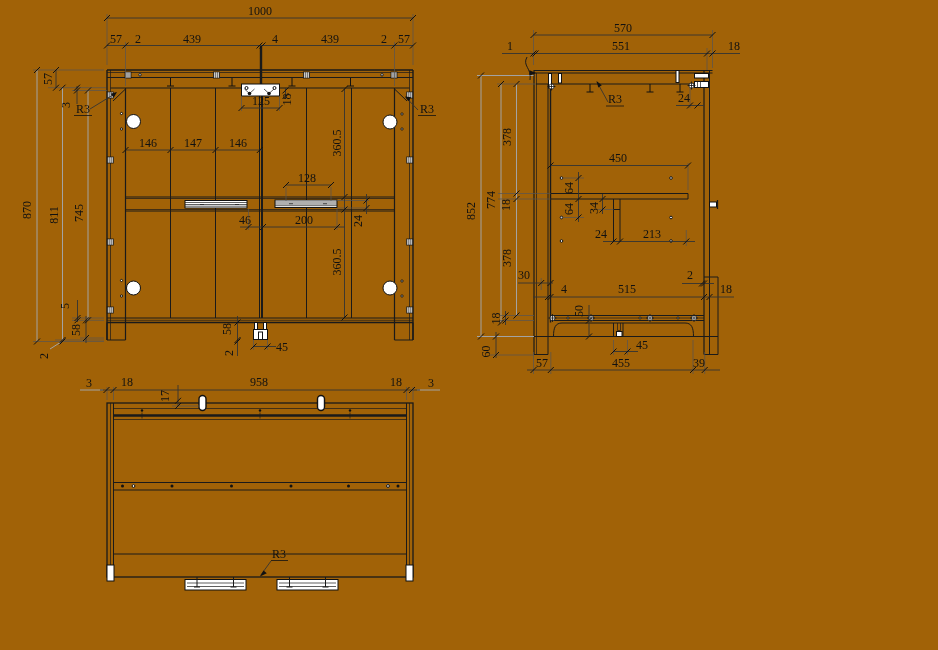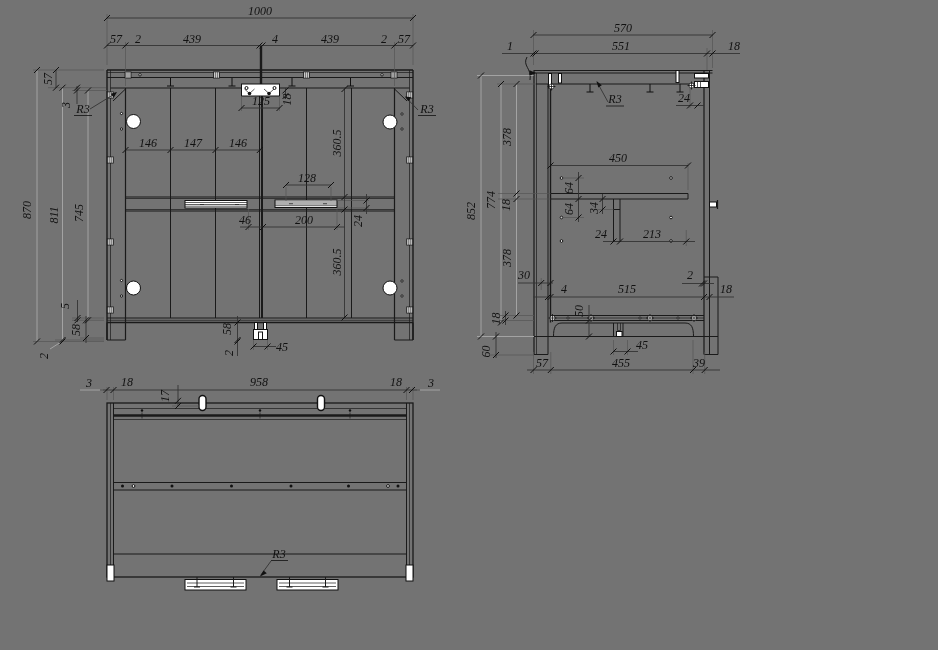--- a/index.html
+++ b/index.html
@@ -1,16 +1,16 @@
 <!DOCTYPE html>
 <html><head>
 <meta charset="utf-8">
 <style>
   html,body{margin:0;padding:0;background:#fff;}
-  #stage{position:relative;width:938px;height:650px;background:#737373;overflow:hidden;font-style:italic;}
+  #stage{position:relative;width:938px;height:650px;background:#a16207;overflow:hidden;}
   svg{display:block;}
   text{font-family:"Liberation Serif",serif;font-size:12px;fill:#111;text-anchor:middle;}
   .ln{stroke:#1a1a1a;fill:none;}
   .w07{stroke-width:.7}.w1{stroke-width:1}.w12{stroke-width:1.2}.w14{stroke-width:1.4}.w2{stroke-width:2}.w24{stroke-width:2.4}.w26{stroke-width:2.6}
   .dl{stroke:#333;stroke-width:.9;fill:none;}
   .dx{stroke:#555;stroke-width:.7;fill:none;}
   .dg{stroke:#a3a3a3;stroke-width:1;fill:none;}
   .tk{stroke:#111;stroke-width:1;fill:none;}
   .hole{fill:#fff;stroke:#111;stroke-width:1;}
   .dot{fill:#111;stroke:none;}

